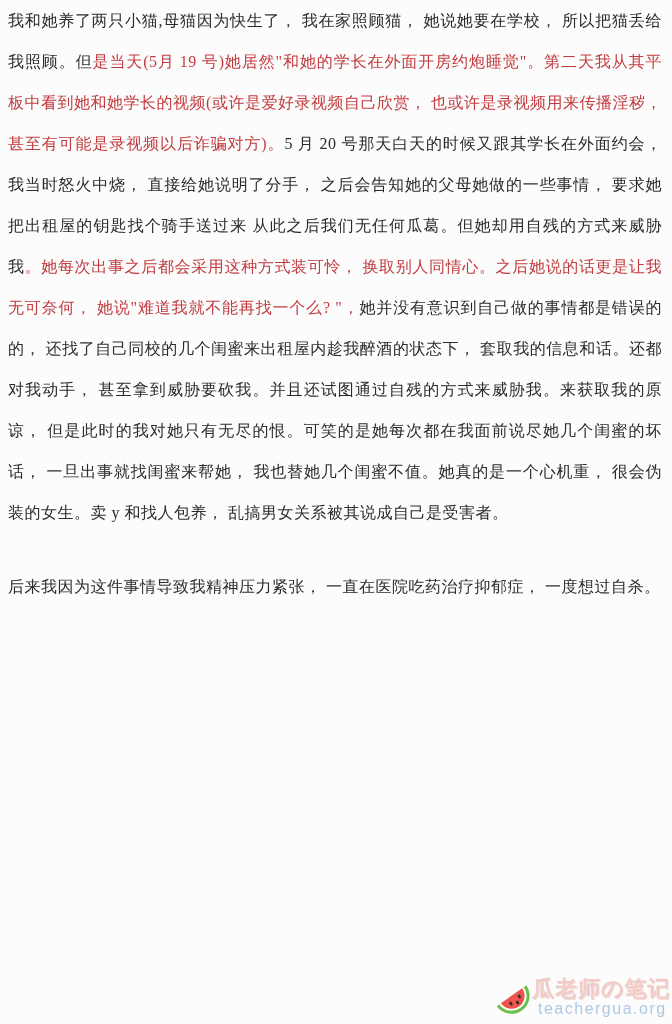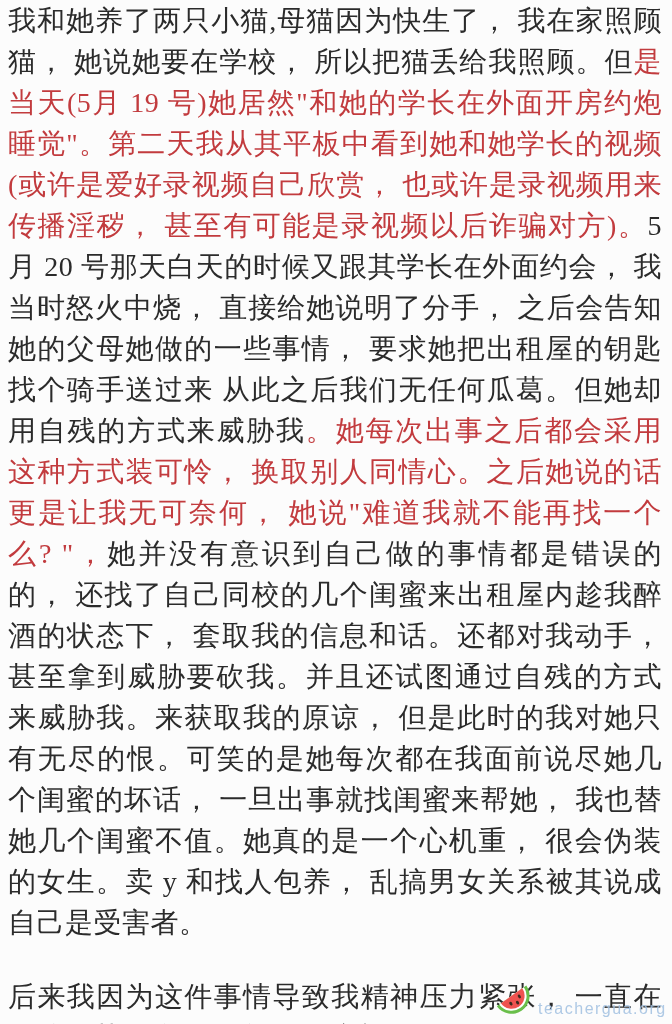--- a/index.html
+++ b/index.html
@@ -12,21 +12,21 @@
     background: #fcfcfc;
     overflow: hidden;
     position: relative;
     font-family: "Liberation Serif", serif;
   }
   .page {
     padding: 0 10px 0 8px;
   }
   .para {
     margin: 0;
-    font-size: 28px;
+    font-size: 16px;
     line-height: 41px;
     letter-spacing: 0.5px;
     text-align: justify;
     color: #2b2b2b;
   }
   .para-gap {
     margin-top: 33px;
   }
   .run-black { color: #2b2b2b; }
   .run-red   { color: #c23b3e; }
@@ -90,14 +90,15 @@
       <g transform="rotate(-35 23 23)">
         <path d="M5 24 A18 18 0 0 0 41 24 Z" fill="#6abf4b"></path>
         <path d="M8 24 A15 15 0 0 0 38 24 Z" fill="#ffffff"></path>
         <path d="M10 24 A13 13 0 0 0 36 24 Z" fill="#ef5350"></path>
         <ellipse cx="18" cy="30" rx="1.4" ry="2" fill="#3b2b20"></ellipse>
         <ellipse cx="24" cy="33" rx="1.4" ry="2" fill="#3b2b20"></ellipse>
         <ellipse cx="29" cy="29" rx="1.4" ry="2" fill="#3b2b20"></ellipse>
       </g>
     </svg>
   </span>
+  <span class="wm-title">瓜老师の笔记</span>
   <div class="wm-sub">teachergua.org</div>
 </div>
 
 </body></html>

